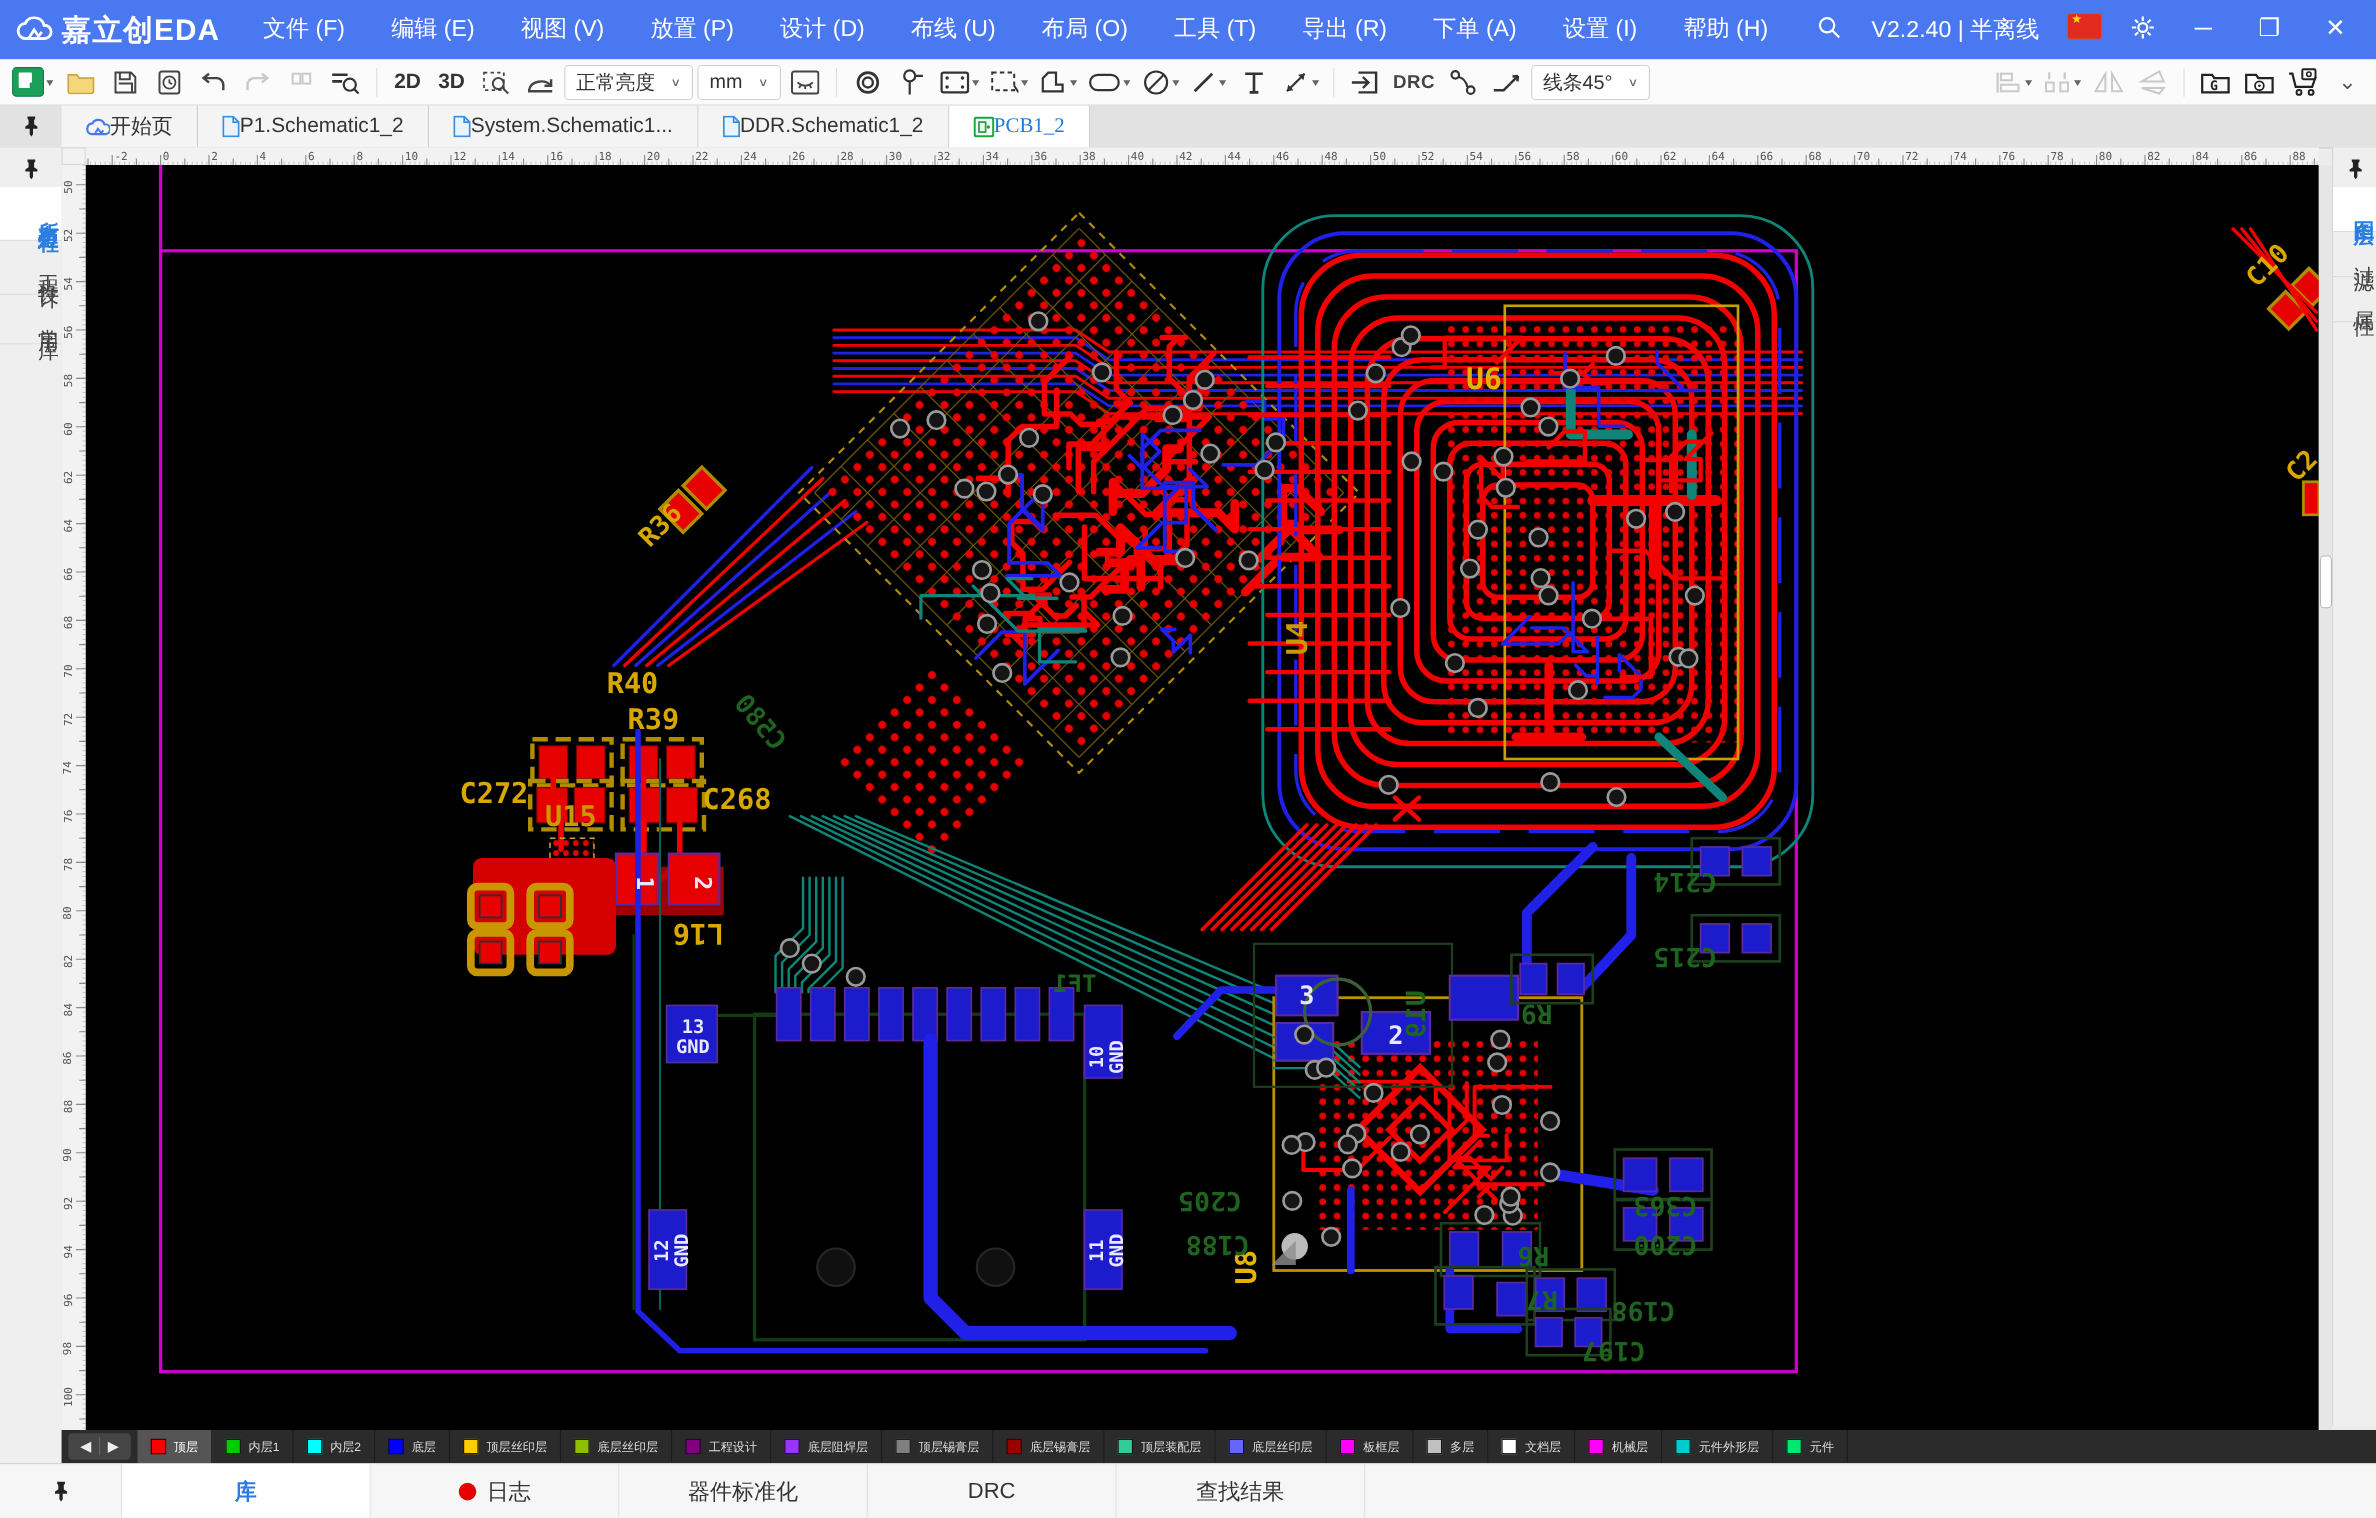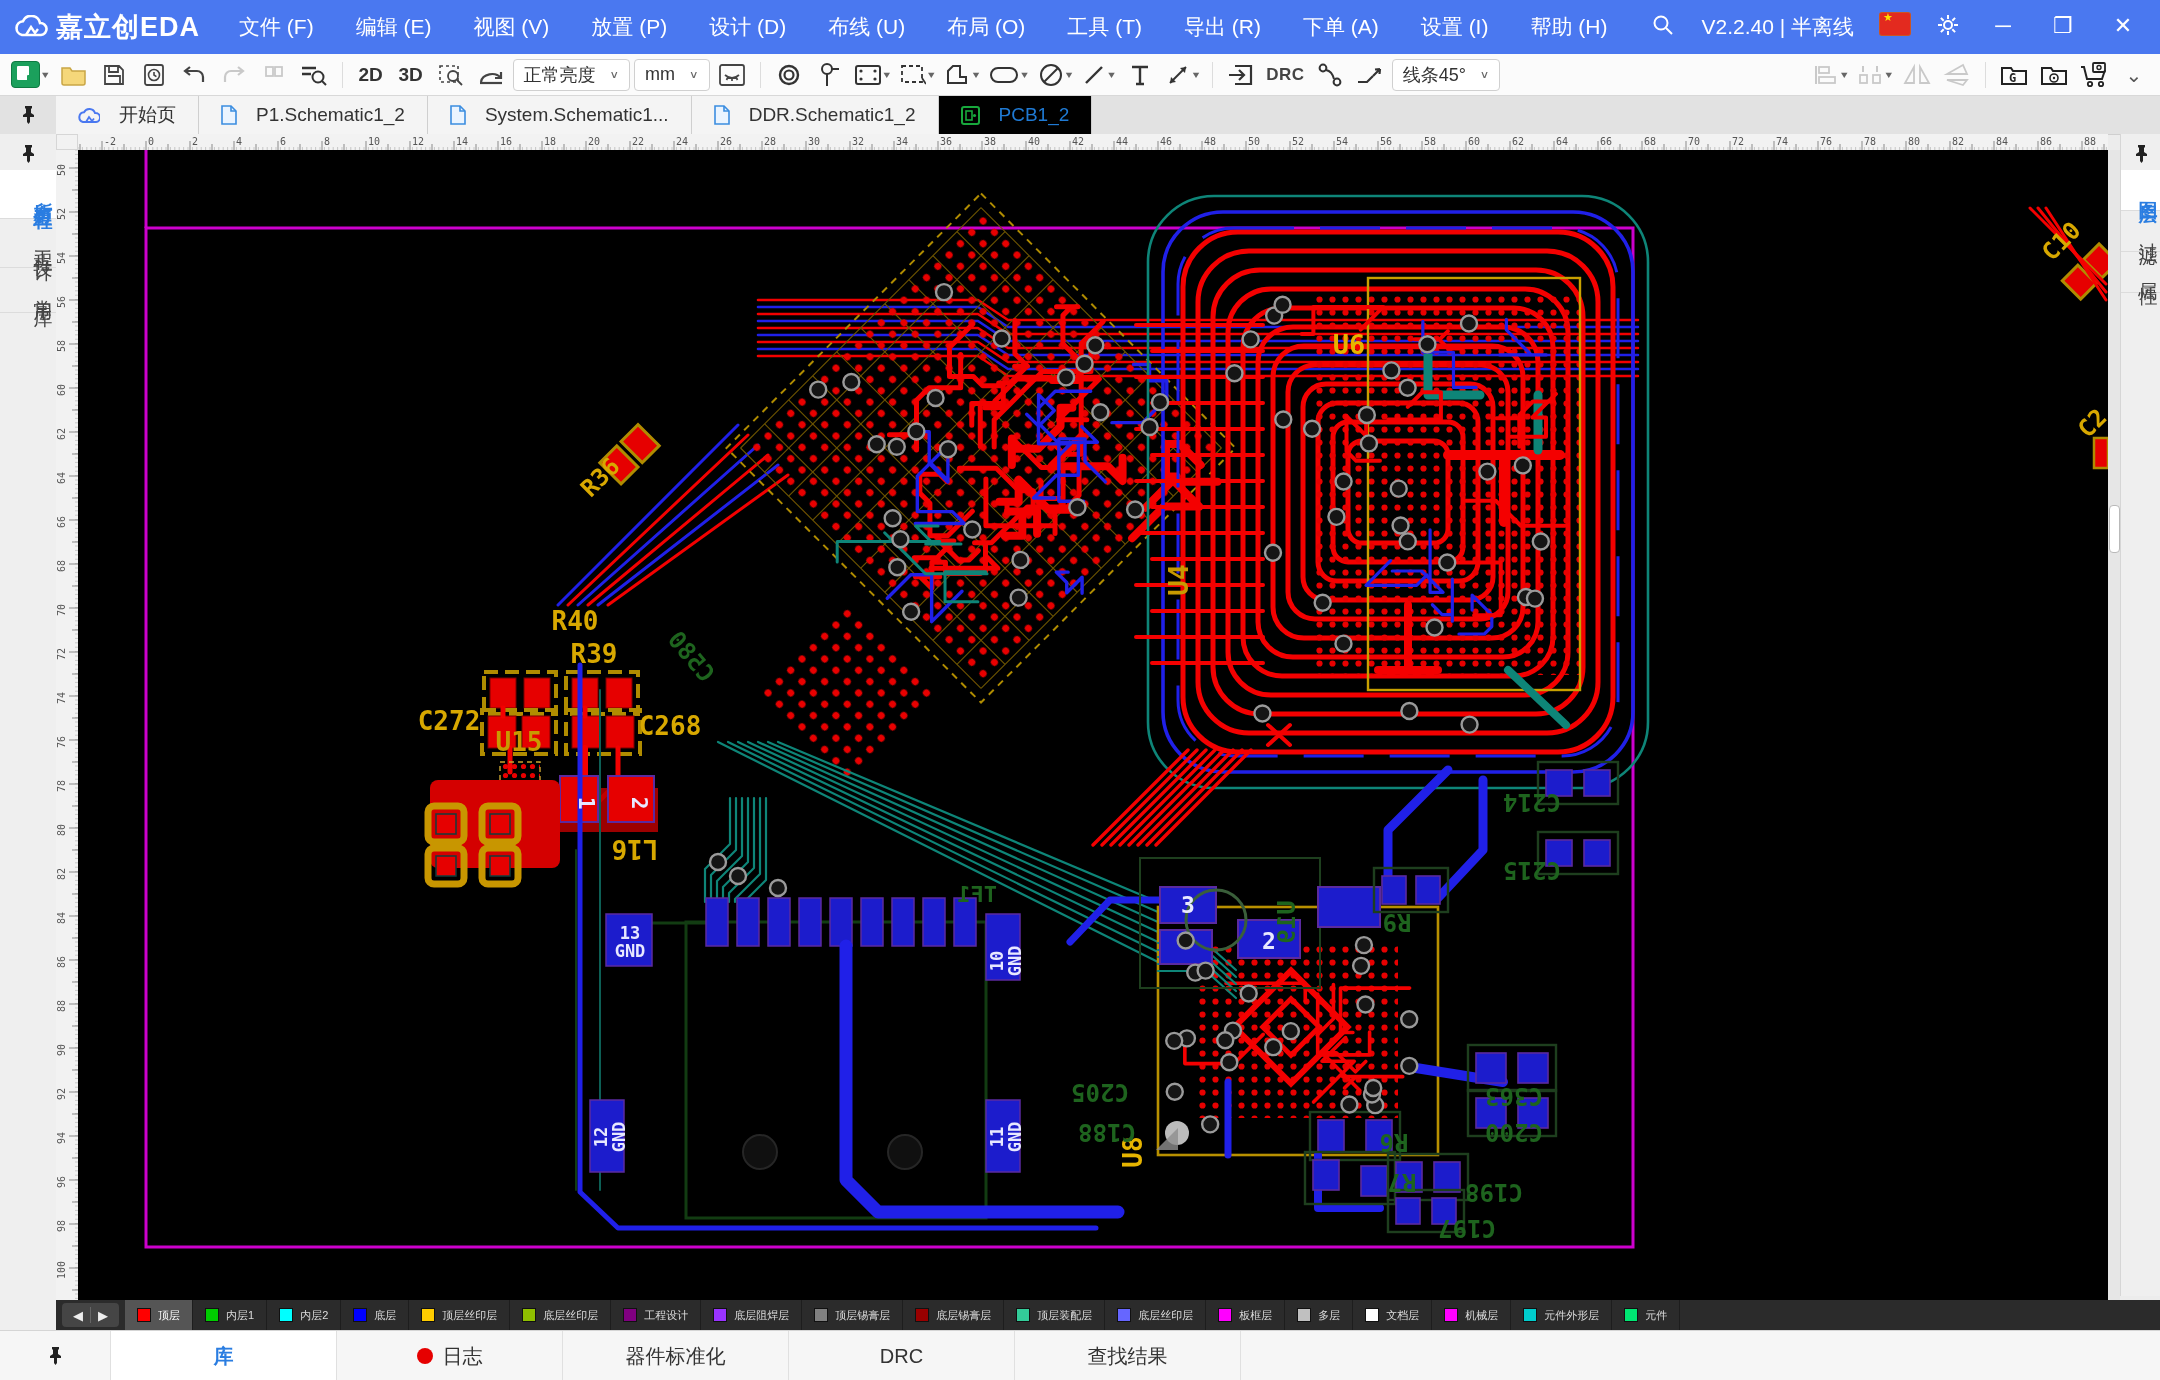--- a/index.html
+++ b/index.html
@@ -28,23 +28,23 @@
   .grayed{color:#c9c9c9;}
   .grayed svg *{stroke:#c9c9c9 !important;}
   #tb-right{margin-left:auto;display:flex;align-items:center;gap:4px;}
   .newbtn{width:27px;height:25px;background:#1ba05c;border-radius:4px;position:relative;border:1px solid #0e7a42;}
   .newbtn:after{content:"";position:absolute;left:5px;top:4px;width:12px;height:14px;background:#fff;border-radius:1px;}
   .newbtn:before{content:"";position:absolute;right:3px;bottom:3px;width:9px;height:9px;background:#1ba05c;z-index:1;border-radius:1px;}
   
   #tabbar{position:absolute;left:0;top:96px;width:2160px;height:38px;background:#e2e2e2;border-bottom:1px solid #cfcfcf;
           display:flex;align-items:stretch;}
   #tabbar .pinpad{width:56px;display:flex;align-items:center;justify-content:center;}
-  .dtab{display:flex;align-items:center;gap:19px;padding:0 22px;font-size:19px;color:#333;background:#f4f4f4;
+  .dtab{display:flex;align-items:center;gap:0;padding:0 22px;font-size:19px;color:#333;background:#f4f4f4;
         border-right:1px solid #cfcfcf;white-space:nowrap;}
-  .dtab.active{background:#000000;color:#1f7ad4;}
+  .dtab.active{background:#ffffff;color:#1f7ad4;font-family:Liberation Serif, serif;}
   
   #leftpanel{position:absolute;left:0;top:134px;width:56px;height:1196px;background:#efefef;border-right:1px solid #d6d6d6;}
   #rightpanel{position:absolute;left:2120px;top:134px;width:40px;height:1162px;background:#efefef;border-left:1px solid #d6d6d6;}
   .vtab{writing-mode:vertical-rl;text-orientation:upright;letter-spacing:4px;font-size:19px;color:#444;
         padding:16px 0;width:100%;text-align:center;border-bottom:1px solid #dcdcdc;}
   .vtab.active{background:#fff;color:#2a7de1;font-weight:bold;}
   .sidepin{display:block;margin:10px auto 6px auto;}
   
   #corner{position:absolute;left:56px;top:134px;width:22px;height:16px;background:#f2f2f2;border:1px solid #d6d6d6;box-sizing:border-box;}
   #topruler{position:absolute;left:78px;top:134px;width:2030px;height:16px;background:#f2f2f2;}

